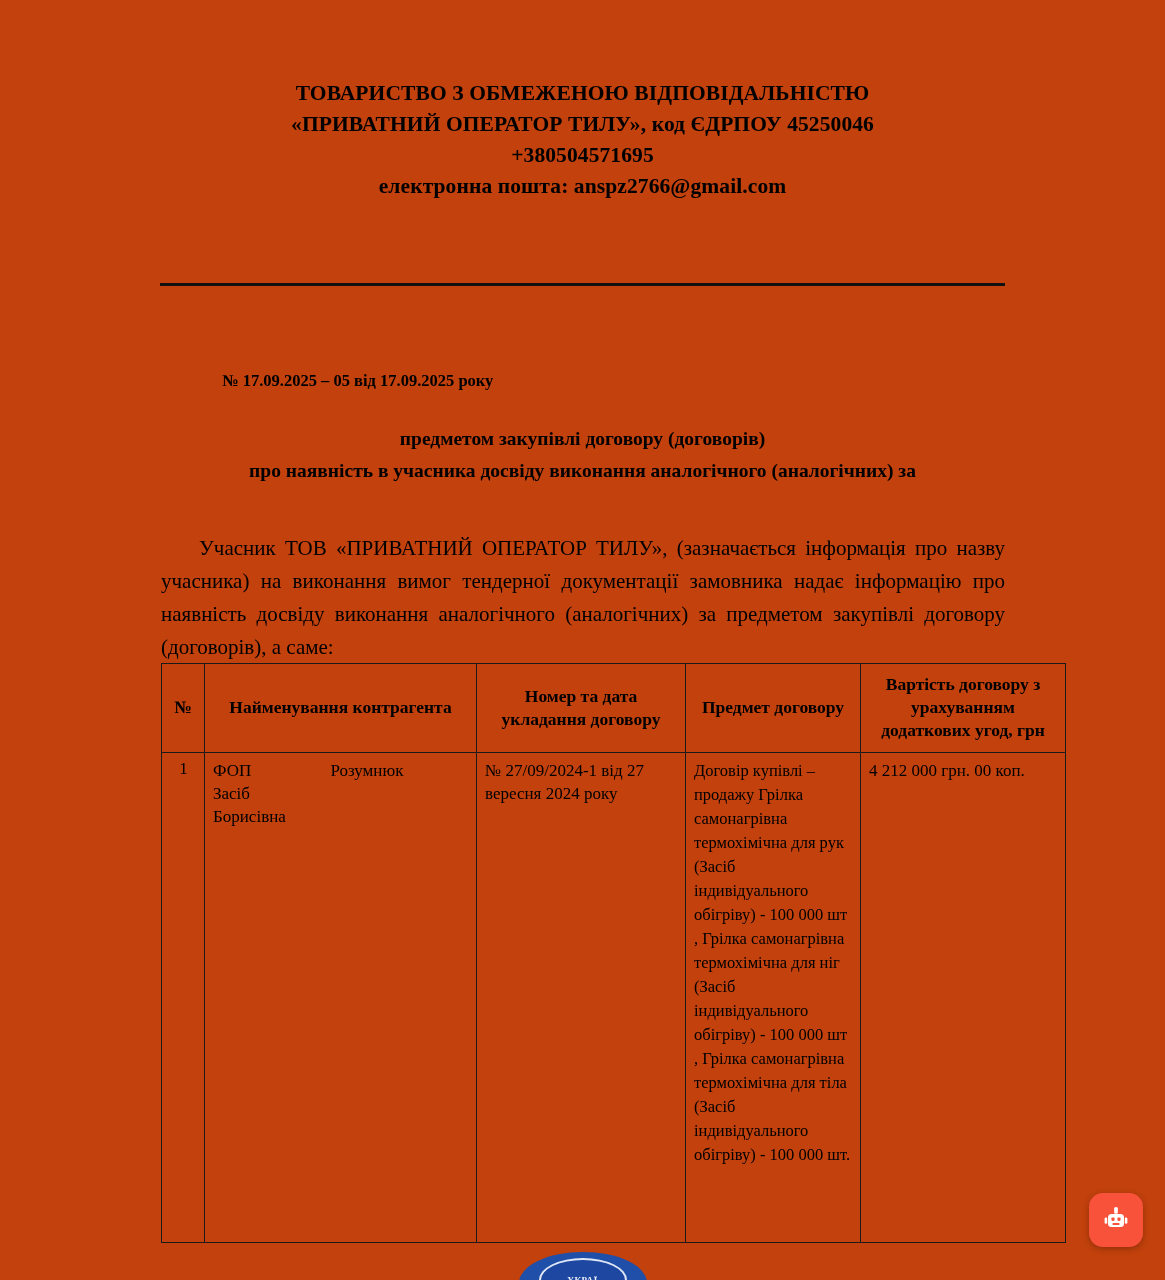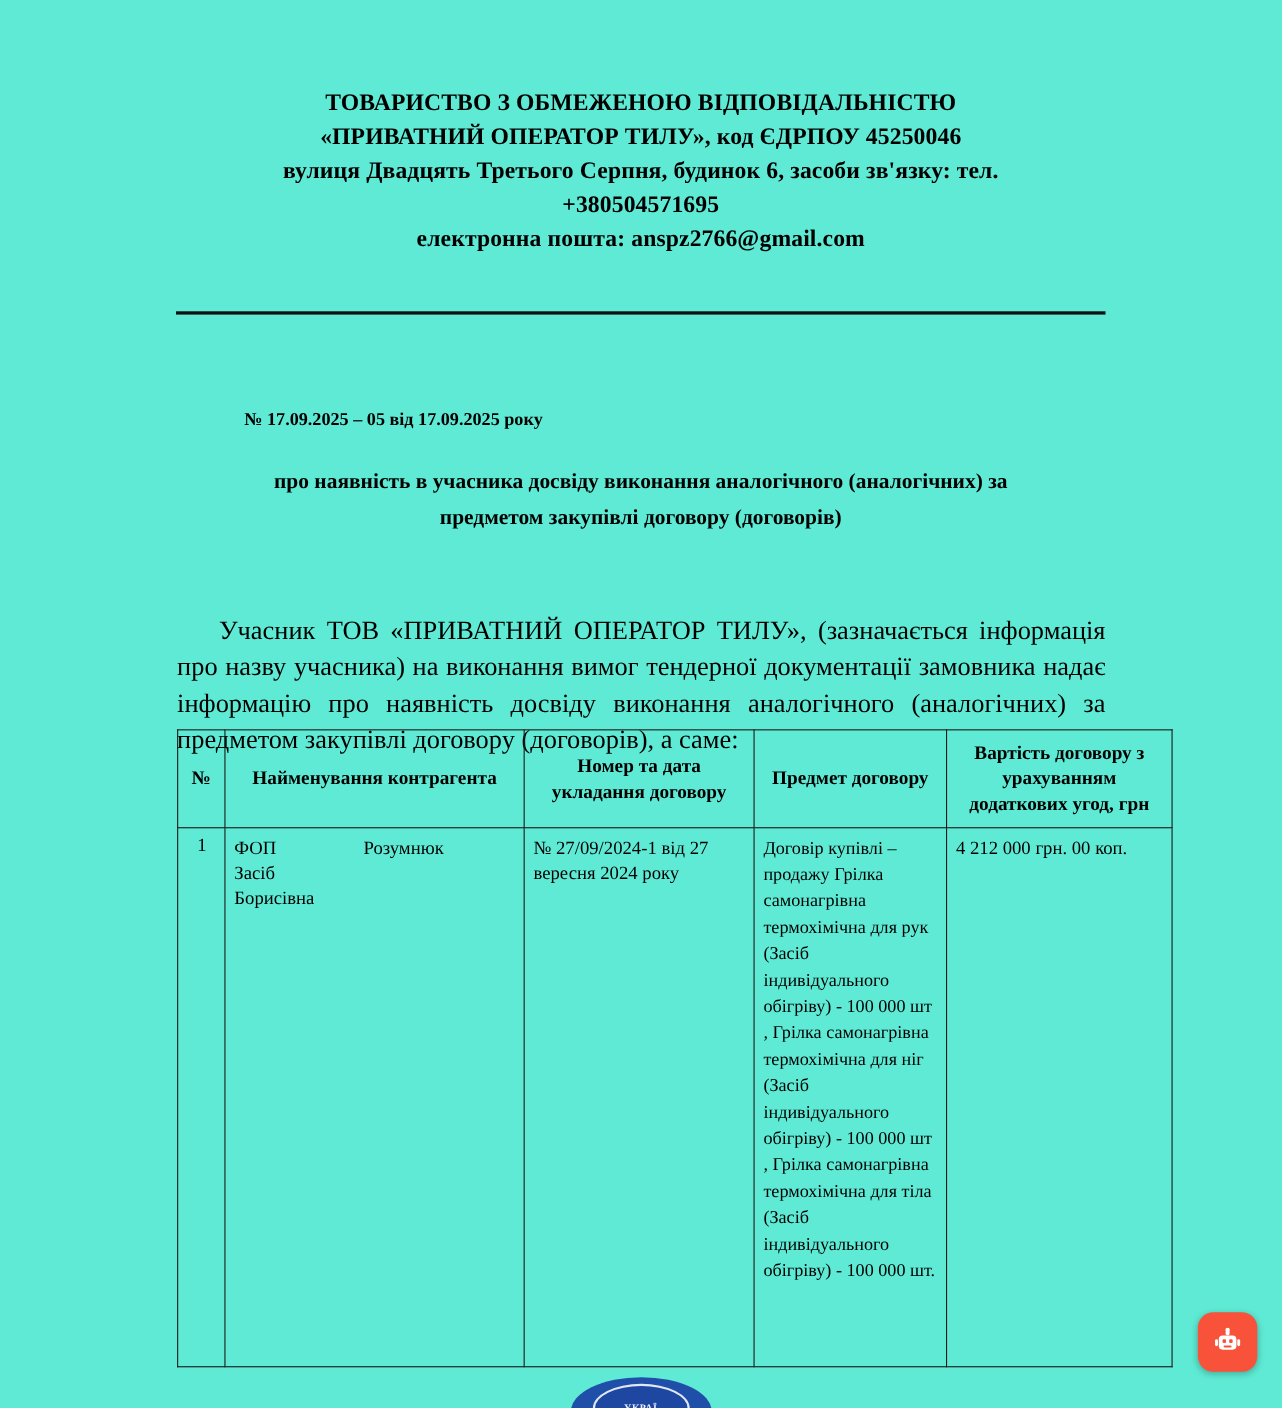--- a/index.html
+++ b/index.html
@@ -13,21 +13,21 @@
     position: relative;
     font-family: "Liberation Serif", serif;
     color: #000000;
     overflow: hidden;
   }
   .page {
     position: absolute;
     left: 0; top: 0;
     width: 1165px;
     height: 1280px;
-    background: #5eead4;
+    background: #c2410c;
   }
 
   
   .letterhead {
     position: absolute;
     left: 160px;
     top: 78px;
     width: 845px;
     text-align: center;
   }
@@ -72,23 +72,23 @@
     font-weight: bold;
     font-size: 19.5px;
     line-height: 30px;
     margin-top: 2px;
   }
 
   
   .intro-par {
     position: absolute;
     left: 161px;
-    top: 558px;
+    top: 532px;
     width: 844px;
-    font-size: 24px;
+    font-size: 21px;
     line-height: 33px;
     text-align: justify;
     text-indent: 38px;
   }
 
   
   table.exp-table {
     position: absolute;
     left: 161px;
     top: 663px;
@@ -192,31 +192,30 @@
   }
 </style>
 </head>
 <body>
 
 <div class="page">
 
   <div class="letterhead">
     <div class="lh-line">ТОВАРИСТВО З ОБМЕЖЕНОЮ ВІДПОВІДАЛЬНІСТЮ</div>
     <div class="lh-line">«ПРИВАТНИЙ ОПЕРАТОР ТИЛУ», код ЄДРПОУ 45250046</div>
-    <div class="lh-line">вулиця Двадцять Третього Серпня, будинок 6, засоби зв'язку: тел.</div>
     <div class="lh-line">+380504571695</div>
     <div class="lh-line">електронна пошта: anspz2766@gmail.com</div>
   </div>
   <div class="lh-rule"></div>
 
   <div class="doc-number">№ 17.09.2025 – 05 від 17.09.2025 року</div>
 
   <div class="title-block">
+    <div class="title-sub">предметом закупівлі договору (договорів)</div>
     <div class="title-sub">про наявність в учасника досвіду виконання аналогічного (аналогічних) за</div>
-    <div class="title-sub">предметом закупівлі договору (договорів)</div>
   </div>
 
   <div class="intro-par">Учасник ТОВ «ПРИВАТНИЙ ОПЕРАТОР ТИЛУ», (зазначається інформація про назву учасника) на виконання вимог тендерної документації замовника надає інформацію про наявність досвіду виконання аналогічного (аналогічних) за предметом закупівлі договору (договорів), а саме:</div>
 
   <table class="exp-table">
     <colgroup>
       <col class="col-num">
       <col class="col-name">
       <col class="col-doc">
       <col class="col-subj">

